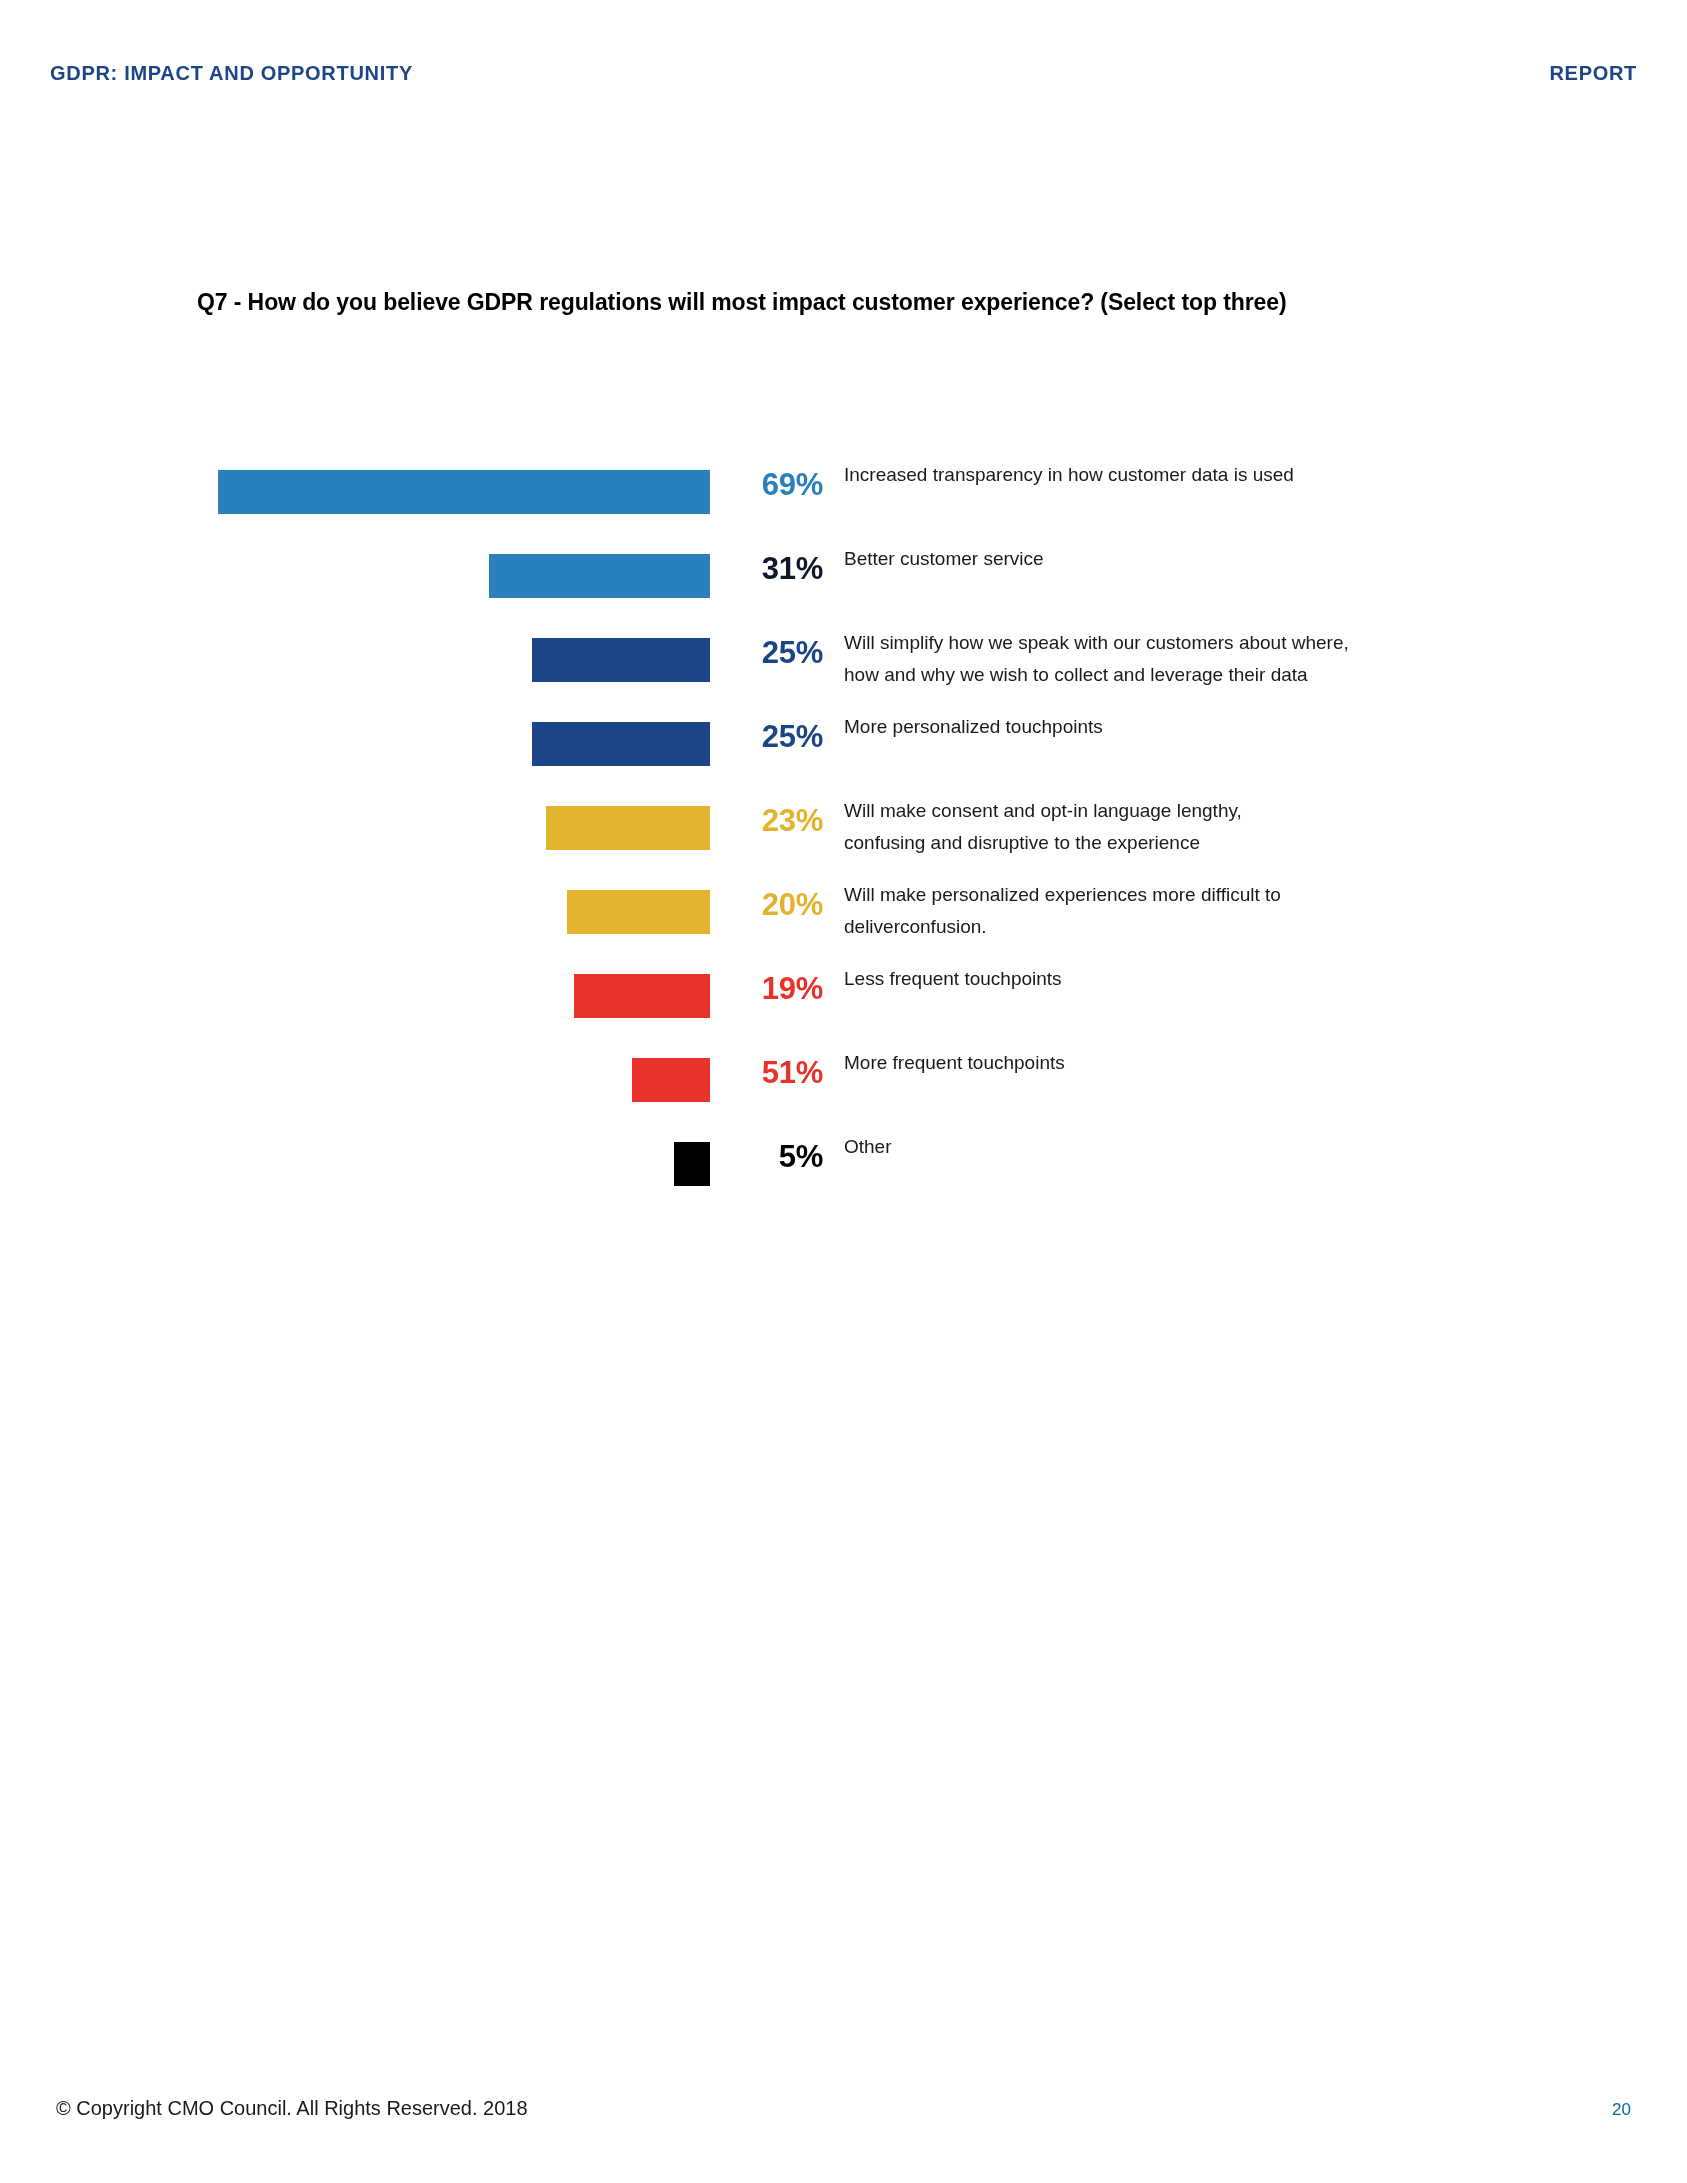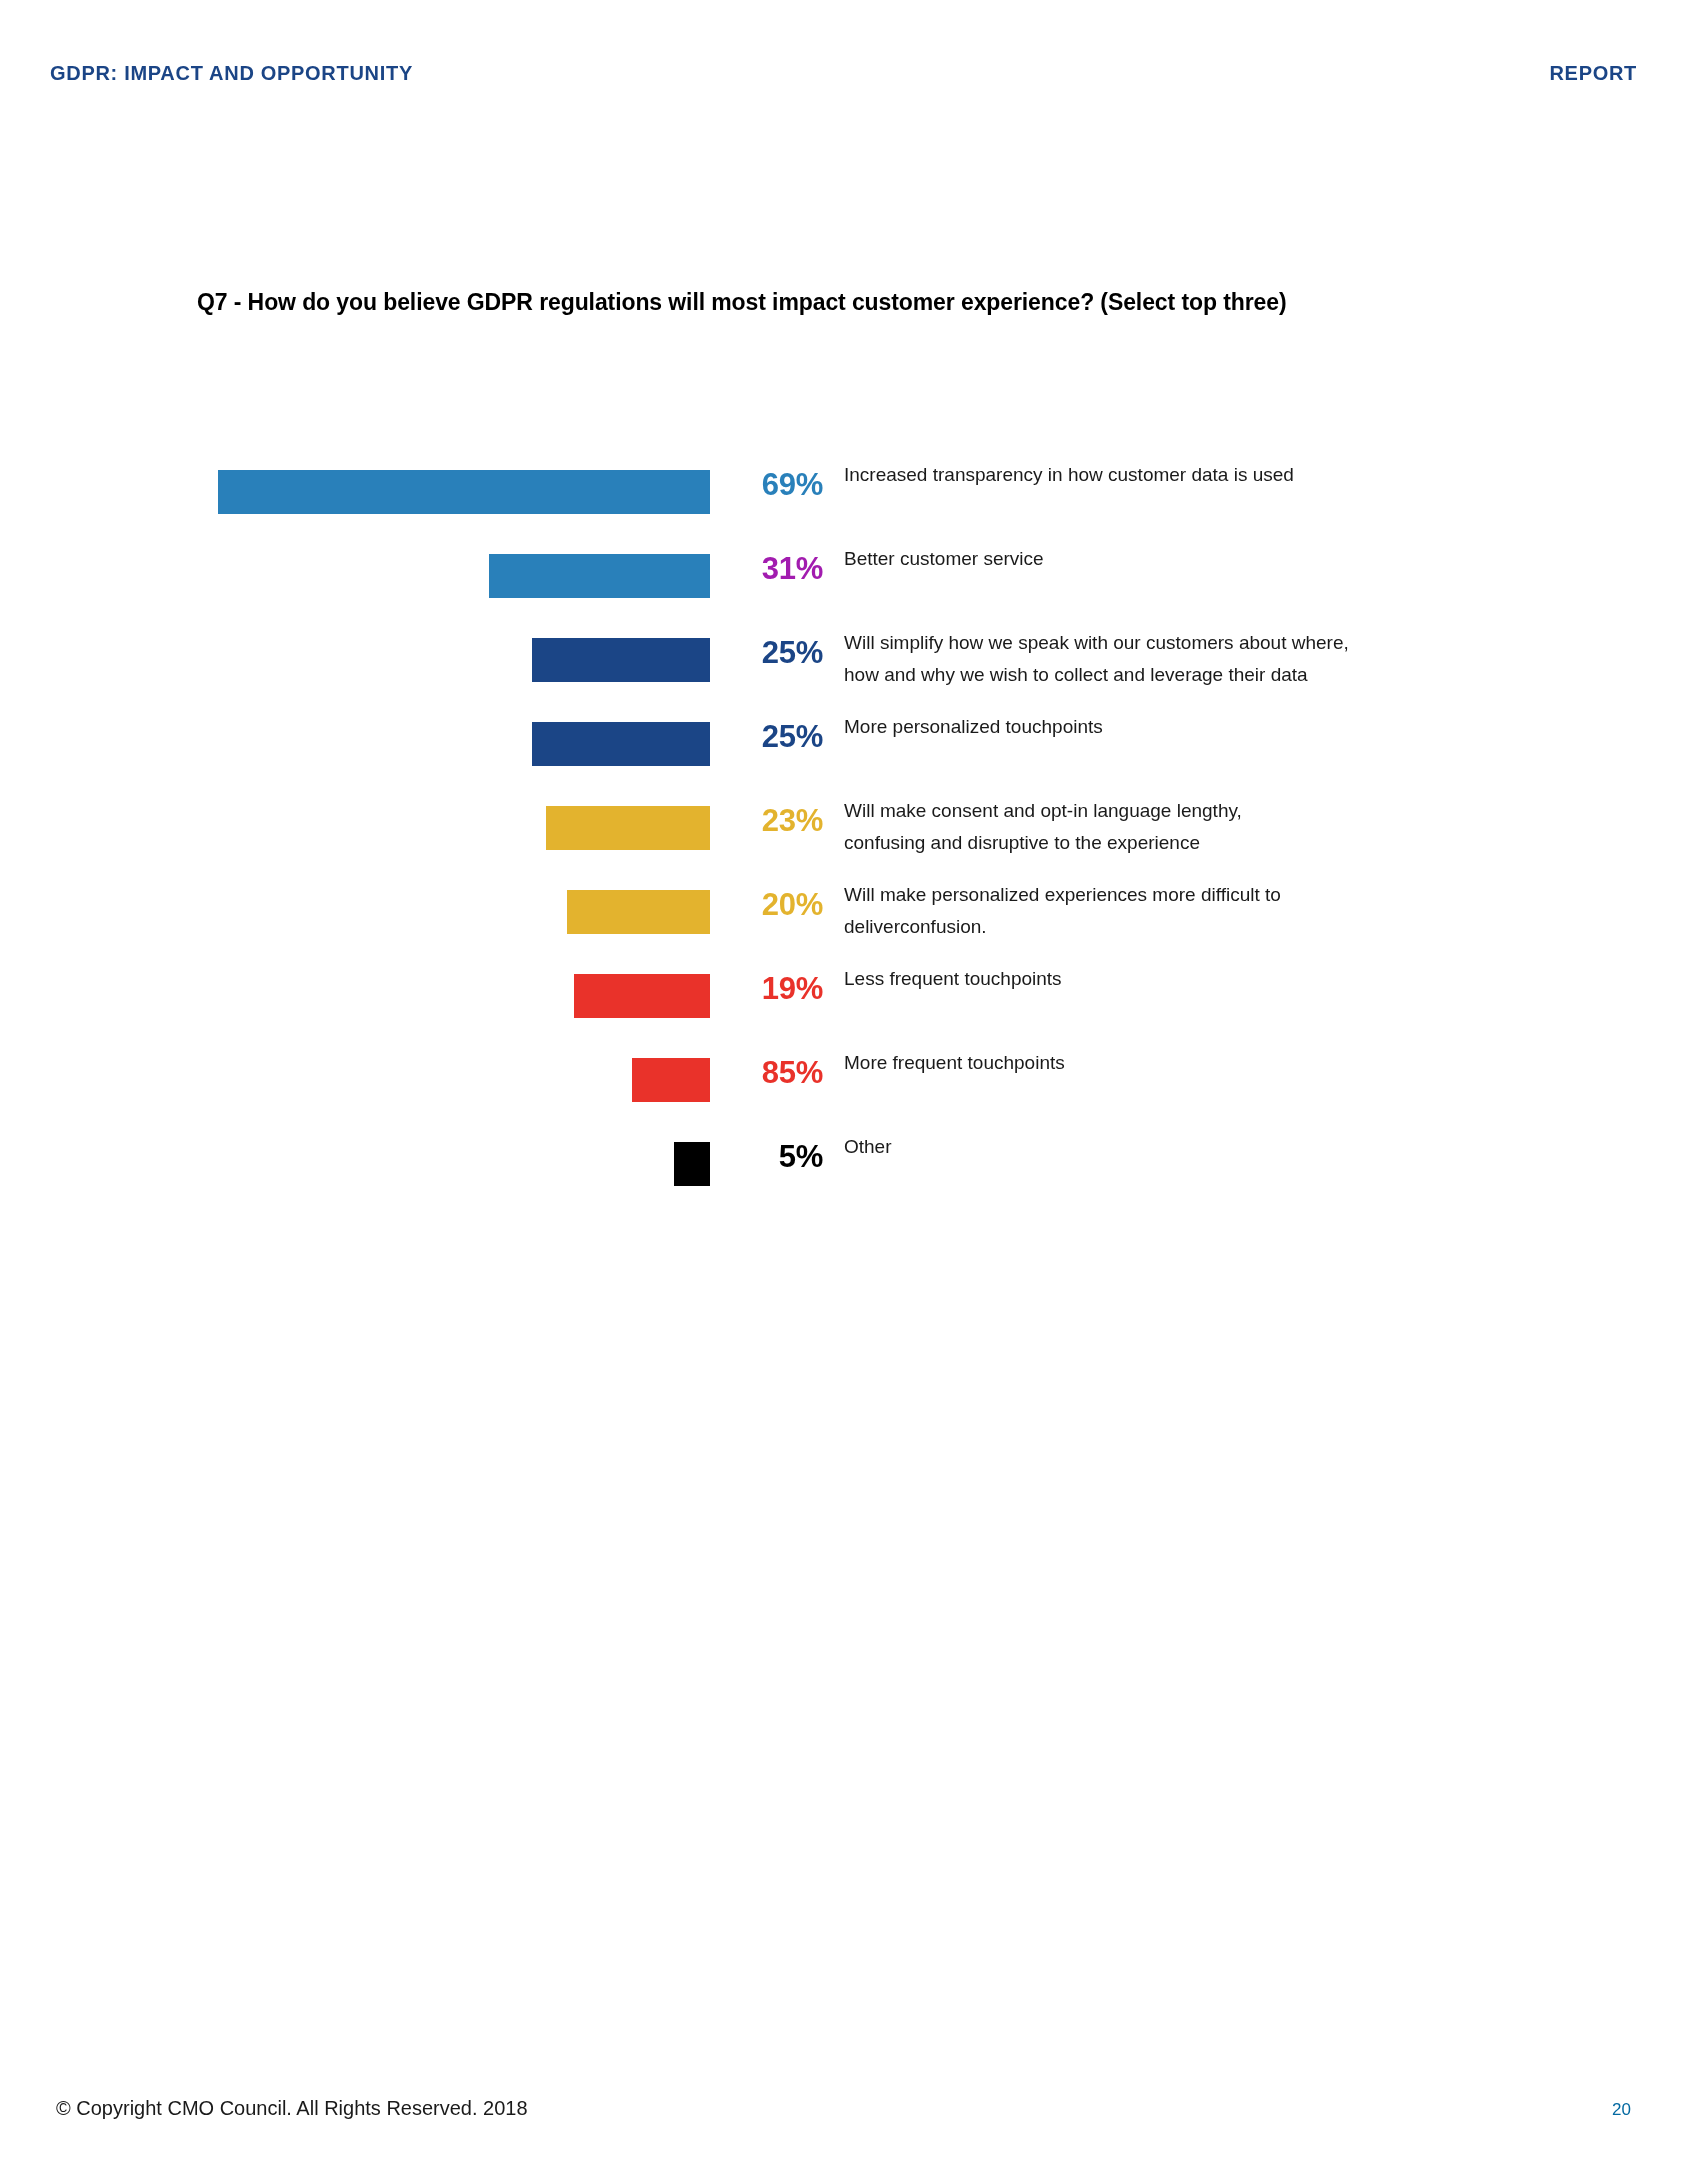--- a/index.html
+++ b/index.html
@@ -134,21 +134,21 @@
       <div class="bar-track">
         <div class="bar" style="width: 492px; background: rgb(41, 128, 186);"></div>
       </div>
       <div class="pct" style="color: rgb(41, 128, 186);">69%</div>
       <div class="row-label"><span>Increased transparency in how customer data is used</span></div>
     </div>
     <div class="chart-row">
       <div class="bar-track">
         <div class="bar" style="width: 221px; background: rgb(41, 128, 186);"></div>
       </div>
-      <div class="pct" style="color: #a21caf;">31%</div>
+      <div class="pct" style="color: #0f172a;">31%</div>
       <div class="row-label"><span>Better customer service</span></div>
     </div>
     <div class="chart-row">
       <div class="bar-track">
         <div class="bar" style="width: 178px; background: rgb(27, 69, 134);"></div>
       </div>
       <div class="pct" style="color: rgb(27, 69, 134);">25%</div>
       <div class="row-label"><span>Will simplify how we speak with our customers about where,</span><span class="line2">how and why we wish to collect and leverage their data</span></div>
     </div>
     <div class="chart-row">
@@ -176,21 +176,21 @@
       <div class="bar-track">
         <div class="bar" style="width: 136px; background: rgb(233, 50, 42);"></div>
       </div>
       <div class="pct" style="color: rgb(233, 50, 42);">19%</div>
       <div class="row-label"><span>Less frequent touchpoints</span></div>
     </div>
     <div class="chart-row">
       <div class="bar-track">
         <div class="bar" style="width: 78px; background: rgb(233, 50, 42);"></div>
       </div>
-      <div class="pct" style="color: rgb(233, 50, 42);">85%</div>
+      <div class="pct" style="color: rgb(233, 50, 42);">51%</div>
       <div class="row-label"><span>More frequent touchpoints</span></div>
     </div>
     <div class="chart-row">
       <div class="bar-track">
         <div class="bar" style="width: 36px; background: rgb(0, 0, 0);"></div>
       </div>
       <div class="pct" style="color: rgb(0, 0, 0);">5%</div>
       <div class="row-label"><span>Other</span></div>
     </div>
   </div>

